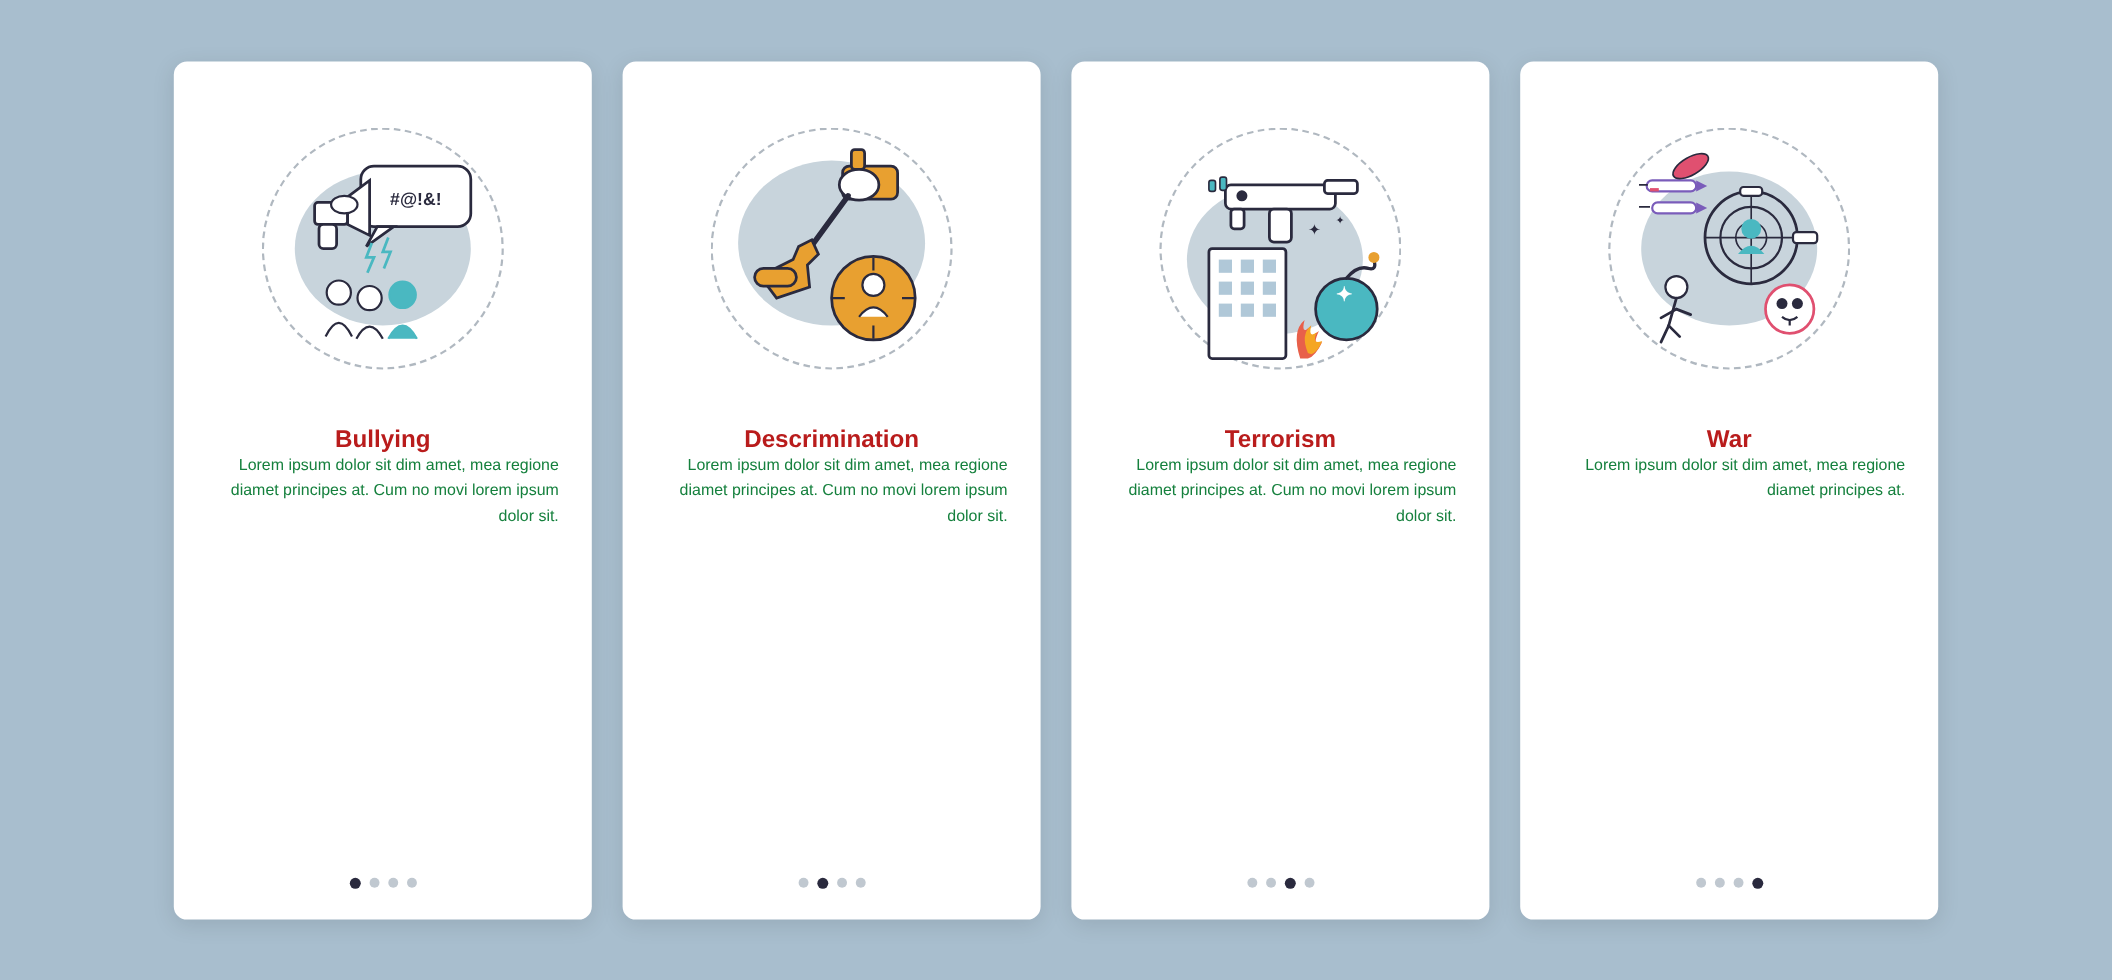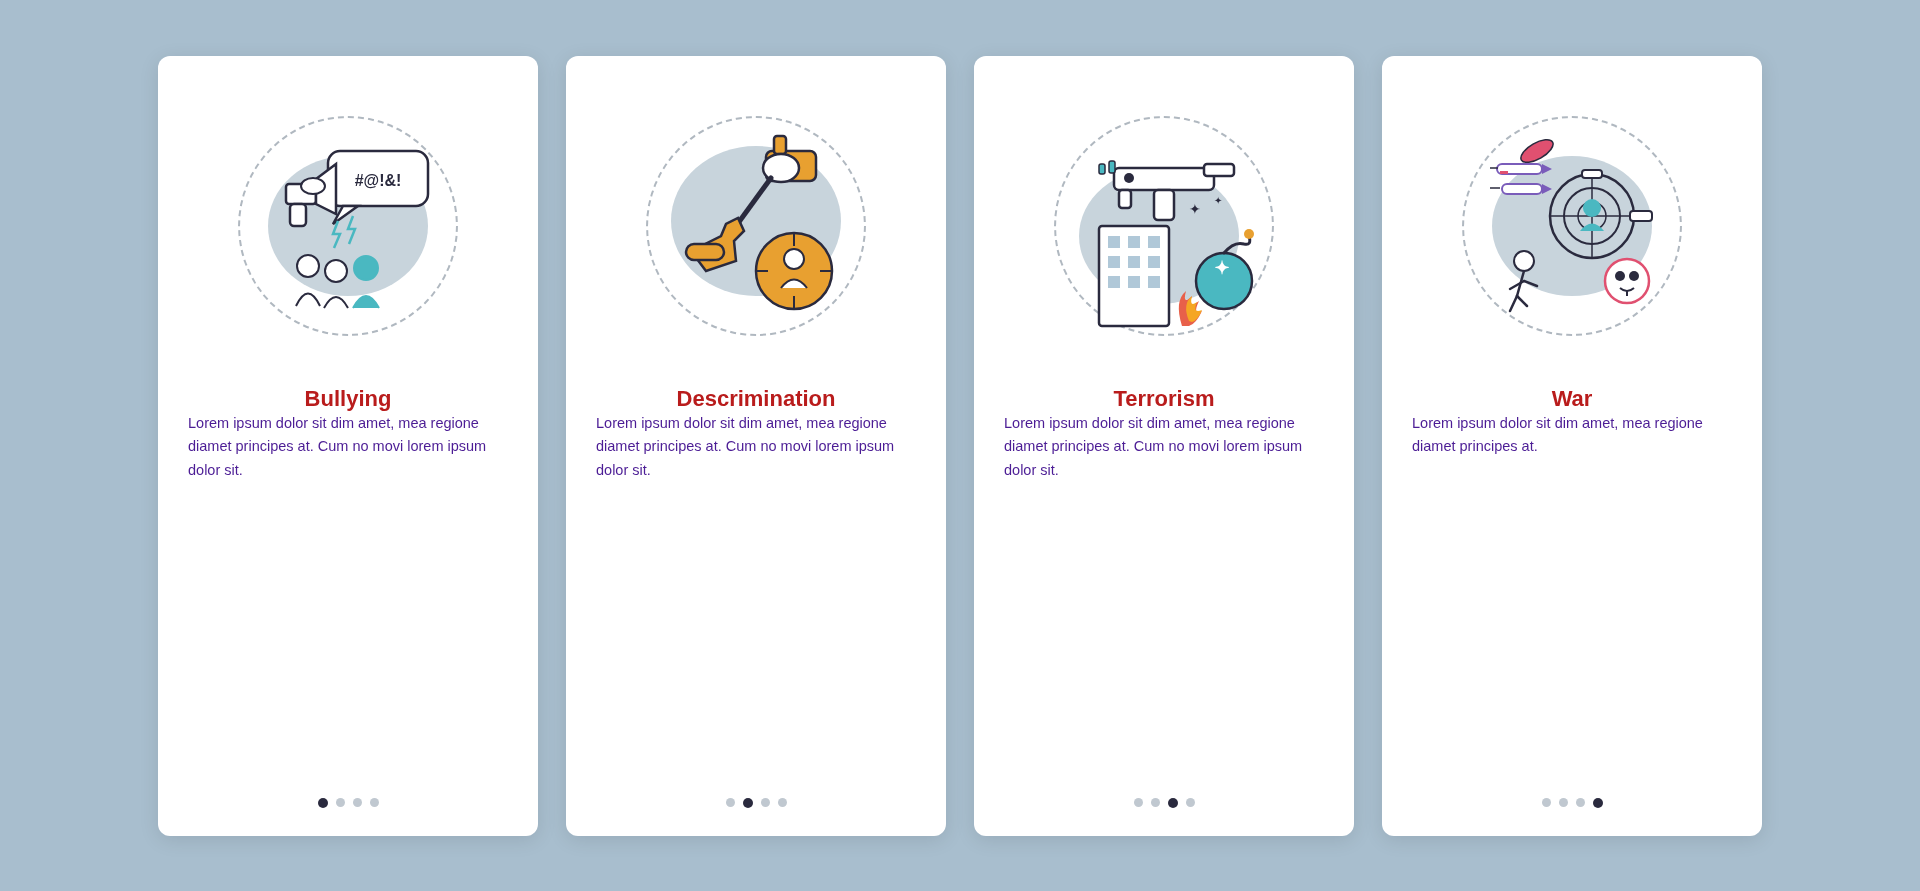--- a/index.html
+++ b/index.html
@@ -59,23 +59,23 @@
     .card-title {
       font-size: 22px;
       font-weight: 700;
       color: #b91c1c;
       margin-bottom: 0;
       text-align: center;
     }
 
     .card-text {
       font-size: 14.5px;
-      color: #4c1d95;
+      color: #15803d;
       line-height: 1.65;
-      text-align: left;
+      text-align: right;
       flex-grow: 1;
     }
 
     .dots-container {
       display: flex;
       gap: 8px;
       margin-top: 24px;
       align-items: center;
       justify-content: center;
     }

